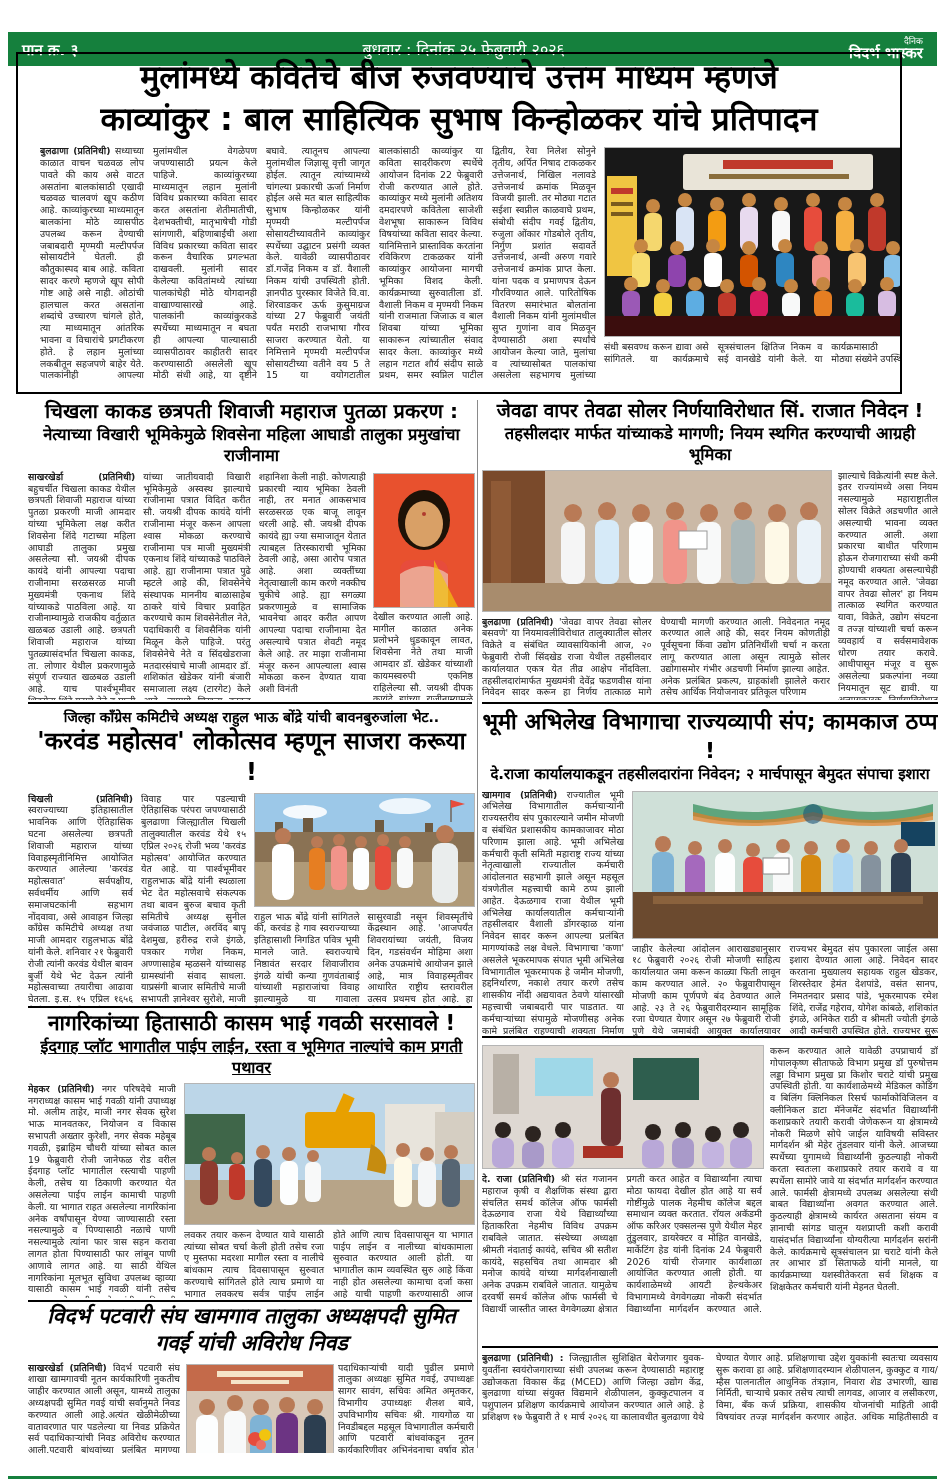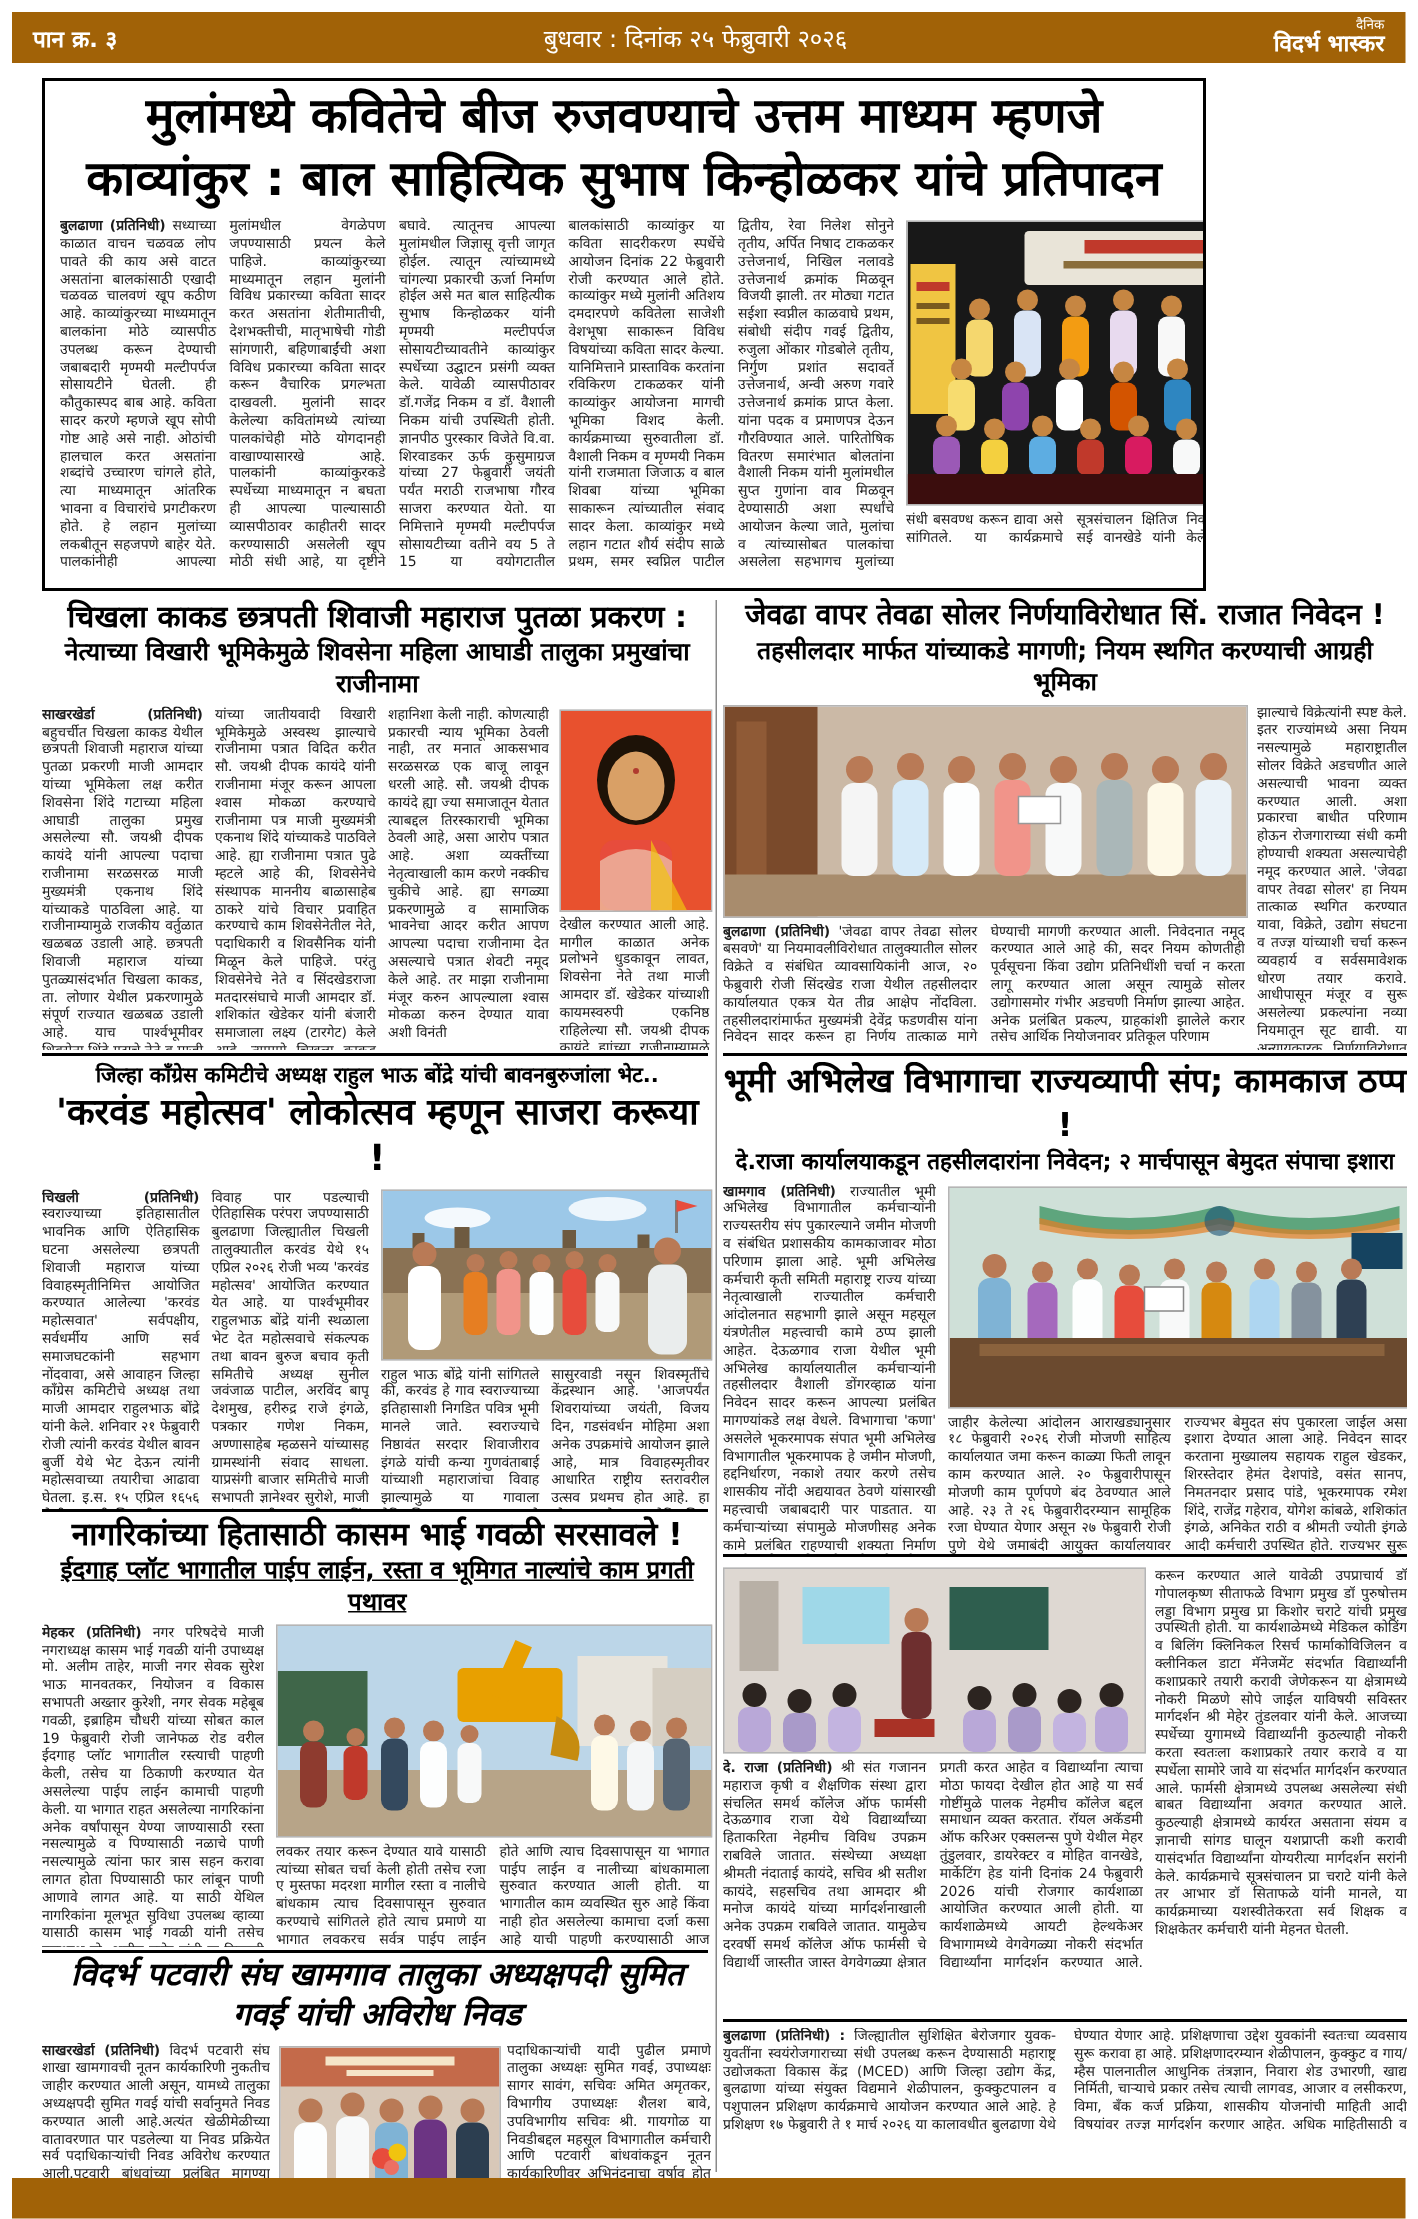--- a/index.html
+++ b/index.html
@@ -1,19 +1,19 @@
 <!DOCTYPE html>
 <html><head>
 <meta charset="utf-8">
 <style>
   html,body{margin:0;padding:0;background:#fff;}
   body{width:945px;height:1479px;position:relative;overflow:hidden;
        font-family:"DejaVu Sans",sans-serif;color:#141414;}
   .abs{position:absolute;}
-  .bar{background:#a16207;color:#fff;display:flex;align-items:center;}
+  .bar{background:#15803d;color:#fff;display:flex;align-items:center;margin-top:24px;}
   .bar-top{left:8px;top:8px;width:929px;height:34px;justify-content:space-between;padding:0 14px;box-sizing:border-box;}
   .bar-top .pn{font-size:15px;font-weight:bold;}
   .bar-top .dt{font-size:16px;font-weight:normal;}
   .brand{text-align:right;line-height:1;}
   .brand .b1{font-size:9px;display:block;}
   .brand .b2{font-size:15px;font-weight:bold;display:block;}
   .art{position:absolute;box-sizing:border-box;overflow:hidden;}
   .hl{font-weight:bold;text-align:center;color:#000;line-height:1.3;}
   .col,.cols{font-size:9.3px;line-height:1.27;text-align:justify;color:#1c1c1c;overflow:hidden;}
   .dl{font-weight:bold;}
@@ -28,21 +28,21 @@
 
 <div class="abs bar bar-top">
   <span class="pn">पान क्र. ३</span>
   <span class="dt">बुधवार : दिनांक २५ फेब्रुवारी २०२६</span>
   <span class="brand">
     <span class="b1">दैनिक</span>
     <span class="b2">विदर्भ भास्कर</span>
   </span>
 </div>
 
-<div class="art" style="left:28px;top:52px;width:776px;height:342px;border:2px solid #000;padding:3px 8px;">
+<div class="art" style="left:16px;top:52px;width:886px;height:342px;border:2px solid #000;padding:3px 20px;">
   <div class="hl" style="font-size:32px;">मुलांमध्ये कवितेचे बीज रुजवण्याचे उत्तम माध्यम म्हणजे</div>
   <div class="hl" style="font-size:32px;">काव्यांकुर : बाल साहित्यिक सुभाष किन्होळकर यांचे प्रतिपादन</div>
   <div class="rel" style="height:238px;margin-top:5px;">
     <div class="cols abs" style="left:2px;top:0;width:556px;height:238px;column-count:5;column-gap:9px;">
       <span class="dl">बुलढाणा (प्रतिनिधी)</span>
       <span>सध्याच्या काळात वाचन चळवळ लोप पावते की काय असे वाटत असतांना बालकांसाठी एखादी चळवळ चालवणं खूप कठीण आहे. काव्यांकुरच्या माध्यमातून बालकांना मोठे व्यासपीठ उपलब्ध करून देण्याची जबाबदारी मृण्मयी मल्टीपर्पज सोसायटीने घेतली. ही कौतुकास्पद बाब आहे. कविता सादर करणे म्हणजे खूप सोपी गोष्ट आहे असे नाही. ओठांची हालचाल करत असतांना शब्दांचे उच्चारण चांगले होते, त्या माध्यमातून आंतरिक भावना व विचारांचे प्रगटीकरण होते. हे लहान मुलांच्या लकबीतून सहजपणे बाहेर येते. पालकांनीही आपल्या मुलांमधील वेगळेपण जपण्यासाठी प्रयत्न केले पाहिजे. काव्यांकुरच्या माध्यमातून लहान मुलांनी विविध प्रकारच्या कविता सादर करत असतांना शेतीमातीची, देशभक्तीची, मातृभाषेची गोडी सांगणारी, बहिणाबाईंची अशा विविध प्रकारच्या कविता सादर करून वैचारिक प्रगल्भता दाखवली. मुलांनी सादर केलेल्या कवितांमध्ये त्यांच्या पालकांचेही मोठे योगदानही वाखाण्यासारखे आहे. पालकांनी काव्यांकुरकडे स्पर्धेच्या माध्यमातून न बघता ही आपल्या पाल्यासाठी व्यासपीठावर काहीतरी सादर करण्यासाठी असलेली खूप मोठी संधी आहे, या दृष्टीने बघावे. त्यातूनच आपल्या मुलांमधील जिज्ञासू वृत्ती जागृत होईल. त्यातून त्यांच्यामध्ये चांगल्या प्रकारची ऊर्जा निर्माण होईल असे मत बाल साहित्यीक सुभाष किन्होळकर यांनी मृण्मयी मल्टीपर्पज सोसायटीच्यावतीने काव्यांकुर स्पर्धेच्या उद्घाटन प्रसंगी व्यक्त केले. यावेळी व्यासपीठावर डॉ.गजेंद्र निकम व डॉ. वैशाली निकम यांची उपस्थिती होती. ज्ञानपीठ पुरस्कार विजेते वि.वा. शिरवाडकर ऊर्फ कुसुमाग्रज यांच्या 27 फेब्रुवारी जयंती पर्यंत मराठी राजभाषा गौरव साजरा करण्यात येतो. या निमित्ताने मृण्मयी मल्टीपर्पज सोसायटीच्या वतीने वय 5 ते 15 या वयोगटातील बालकांसाठी काव्यांकुर या कविता सादरीकरण स्पर्धेचे आयोजन दिनांक 22 फेब्रुवारी रोजी करण्यात आले होते. काव्यांकुर मध्ये मुलांनी अतिशय दमदारपणे कवितेला साजेशी वेशभूषा साकारून विविध विषयांच्या कविता सादर केल्या. यानिमित्ताने प्रास्ताविक करतांना रविकिरण टाकळकर यांनी काव्यांकुर आयोजना मागची भूमिका विशद केली. कार्यक्रमाच्या सुरुवातीला डॉ. वैशाली निकम व मृण्मयी निकम यांनी राजमाता जिजाऊ व बाल शिवबा यांच्या भूमिका साकारून त्यांच्यातील संवाद सादर केला. काव्यांकुर मध्ये लहान गटात शौर्य संदीप साळे प्रथम, समर स्वप्निल पाटील द्वितीय, रेवा निलेश सोनुने तृतीय, अर्पित निषाद टाकळकर उत्तेजनार्थ, निखिल नलावडे उत्तेजनार्थ क्रमांक मिळवून विजयी झाली. तर मोठ्या गटात सईशा स्वप्नील काळवाघे प्रथम, संबोधी संदीप गवई द्वितीय, रुजुला ओंकार गोडबोले तृतीय, निर्गुण प्रशांत सदावर्ते उत्तेजनार्थ, अन्वी अरुण गवारे उत्तेजनार्थ क्रमांक प्राप्त केला. यांना पदक व प्रमाणपत्र देऊन गौरविण्यात आले. पारितोषिक वितरण समारंभात बोलतांना वैशाली निकम यांनी मुलांमधील सुप्त गुणांना वाव मिळवून देण्यासाठी अशा स्पर्धांचे आयोजन केल्या जाते, मुलांचा व त्यांच्यासोबत पालकांचा असलेला सहभागच मुलांच्या एकूण सर्वांगीण विकासासाठी फायदेशीर ठरतो, पालकांनी मुलांच्या व्यक्तिमत्व विकासात त्यांच्या कलानुसार त्यांना सहभागी होण्याच्या</span>
     </div>
     <div class="photo" style="left:566px;top:2px;width:332px;height:188px;">
       <svg viewBox="0 0 332 188" preserveAspectRatio="none">
         <rect width="332" height="188" fill="#181818"></rect>

